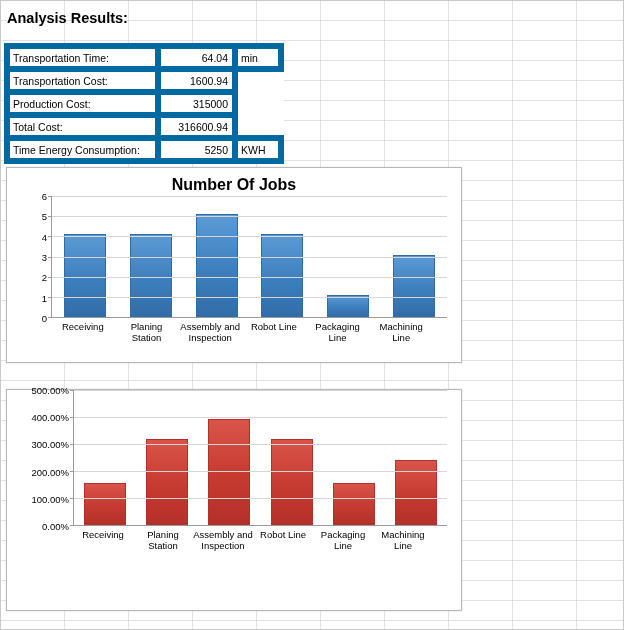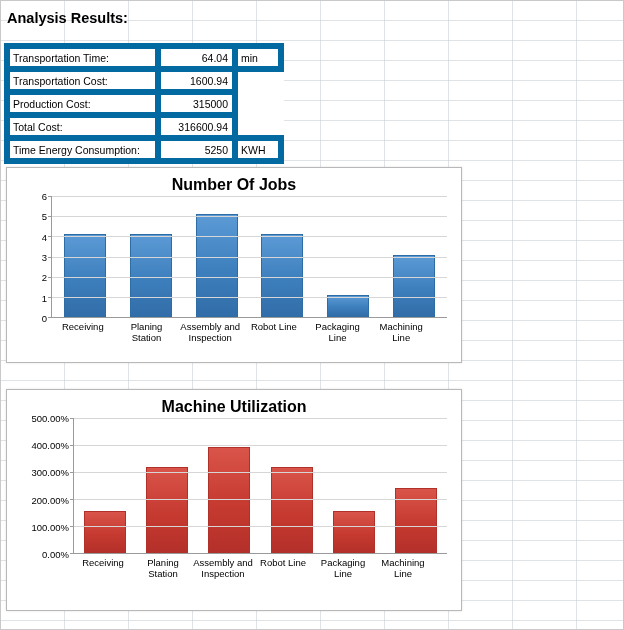--- a/index.html
+++ b/index.html
@@ -306,21 +306,20 @@
           <div class="x-label">Receiving</div>
           <div class="x-label">Planing Station</div>
           <div class="x-label">Assembly and Inspection</div>
           <div class="x-label">Robot Line</div>
           <div class="x-label">Packaging Line</div>
           <div class="x-label">Machining Line</div>
         </div>
     </div>
 
     <div class="chart-panel" id="chart-util">
-      <div class="chart-title">Machine Utilization</div>
       <div class="plot-wrap">
         <div class="y-axis" id="util-yaxis">
             <div class="y-tick" style="top: 100%;">0.00%</div>
             <div class="y-tick" style="top: 80%;">100.00%</div>
             <div class="y-tick" style="top: 60%;">200.00%</div>
             <div class="y-tick" style="top: 40%;">300.00%</div>
             <div class="y-tick" style="top: 20%;">400.00%</div>
             <div class="y-tick" style="top: 0%;">500.00%</div>
           </div>
         <div class="plot-area" id="util-plot">

